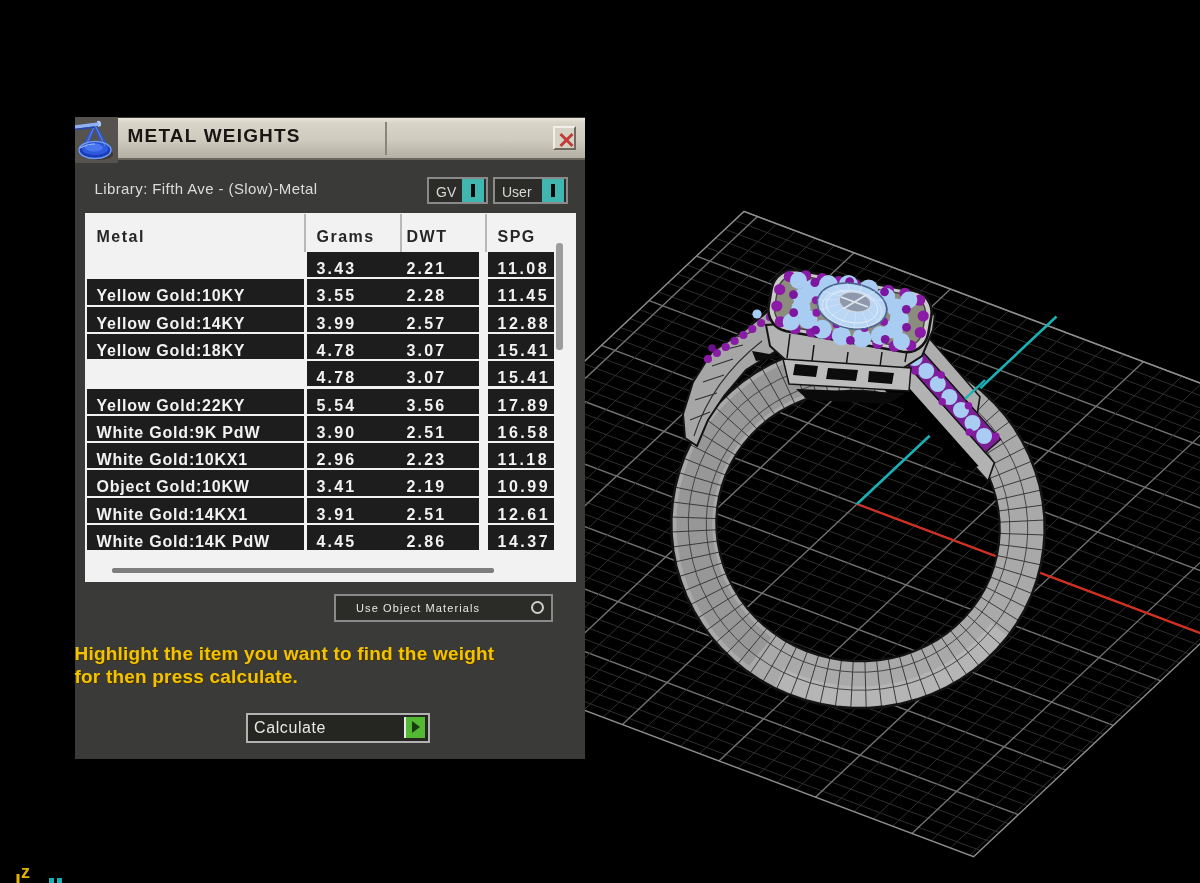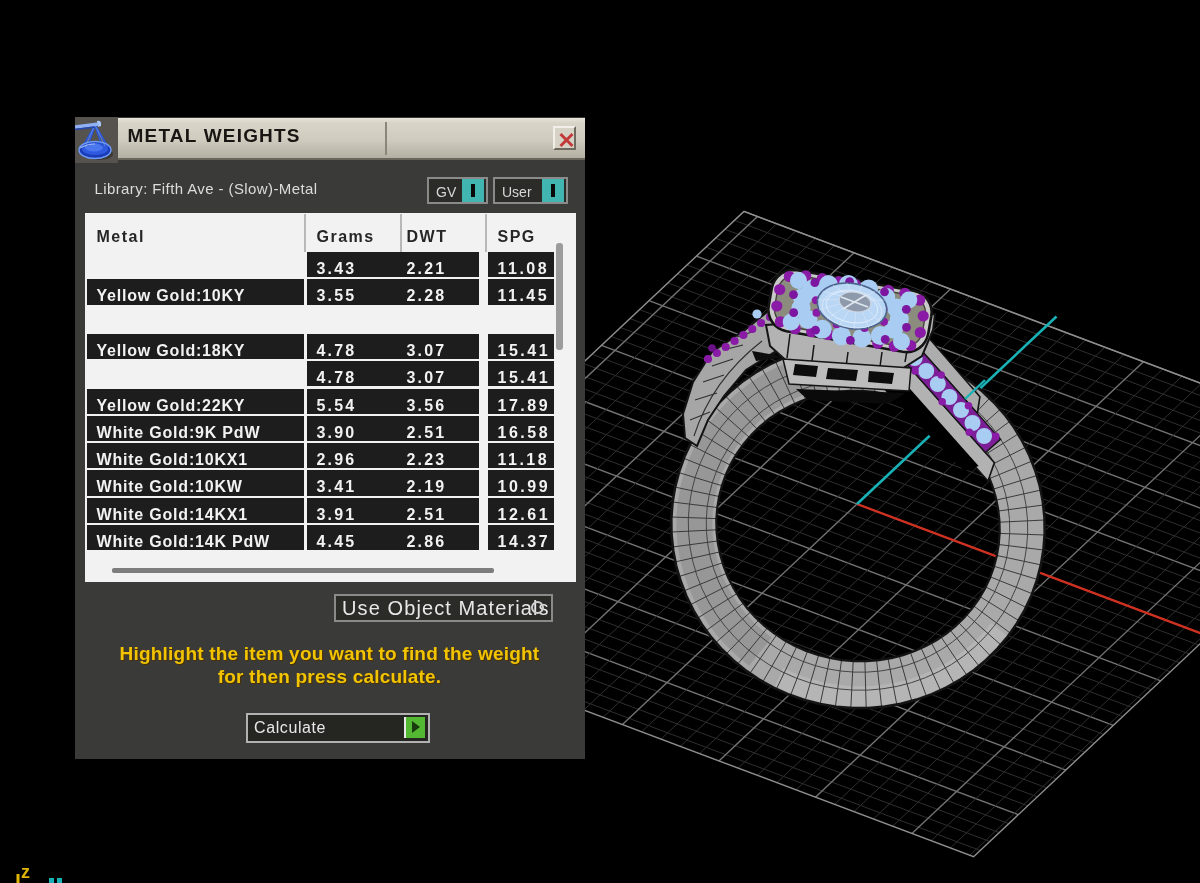--- a/index.html
+++ b/index.html
@@ -22,23 +22,23 @@
 .c{position:absolute;font-size:16px;letter-spacing:0.8px;padding-left:10px;white-space:nowrap;overflow:hidden}
 .c1{left:2px;width:217px}
 .c2{left:222px;width:93px;letter-spacing:2.2px}
 .c3{left:312px;width:82px;letter-spacing:2.2px}
 .c4{left:403px;width:66px;letter-spacing:2.5px}
 .trow{position:absolute;left:0;width:469px;height:27.3px}
 .trow .c{background:#1d1d1d;color:#f2f2f2;font-weight:bold;height:25.3px;line-height:33px}
 .hsep{position:absolute;top:1px;width:2px;height:38px;background:#b8b8b8}
 .vsb{position:absolute;left:471.5px;top:30px;width:7px;height:107px;background:#9c9c9c;border-radius:3px}
 .hsb{position:absolute;left:27.5px;top:355.5px;width:382px;height:5px;background:#7d7d7d;border-radius:2px}
-.combo{position:absolute;left:259.5px;top:476.5px;width:219px;height:28px;border:2px solid #8a8a8a;background:#2b2b28;color:#e8e8e8;font-size:20px;letter-spacing:1.1px;line-height:24px;padding-left:6px}
+.combo{position:absolute;left:259.5px;top:476.5px;width:219px;height:28px;border:2px solid #8a8a8a;background:#2b2b28;color:#e8e8e8;font-size:11px;letter-spacing:1.1px;line-height:24px;padding-left:20px}
 .ccirc{position:absolute;right:7px;top:5px;width:13px;height:13px;border:2px solid #cfcfcf;border-radius:50%}
-.msg{position:absolute;left:0;top:526px;width:510px;text-align:center;color:#f2c400;font-weight:bold;font-size:19px;letter-spacing:0.2px;line-height:22.5px;text-shadow:1px 1px 0 #4a3000}
+.msg{position:absolute;left:0;top:526px;width:510px;color:#f2c400;font-weight:bold;font-size:19px;letter-spacing:0.2px;line-height:22.5px;text-shadow:1px 1px 0 #4a3000}
 .calc{position:absolute;left:171.5px;top:595.5px;width:184px;height:30px;border:2px solid #b2b2b2;background:#252522}
 .ctxt{position:absolute;left:6px;top:4px;font-size:16px;letter-spacing:0.6px;color:#e8e8e8}
 .cgrn{position:absolute;right:3px;top:2.5px;width:21px;height:21px;background:#53b832;border-left:2px solid #e8e8e8}
 .ctri{position:absolute;left:6px;top:4px;width:0;height:0;border-left:8px solid #1a3a10;border-top:6px solid transparent;border-bottom:6px solid transparent}
 </style></head>
 <body>
 <svg width="1200" height="883" viewBox="0 0 1200 883" style="position:absolute;left:0;top:0">
 <rect width="1200" height="883" fill="#000000"></rect>
 <line x1="744.0" y1="211.4" x2="1398.3" y2="457.5" stroke="#737373" stroke-width="1.4"></line>
 <line x1="734.5" y1="220.3" x2="1388.8" y2="466.5" stroke="#2f2f2f" stroke-width="1"></line>
@@ -383,20 +383,26 @@
         <div class="c c2">3.43</div>
         <div class="c c3">2.21</div>
         <div class="c c4">11.08</div>
       </div>
 <div class="trow" style="top:66.8px">
 <div class="c c1">Yellow Gold:10KY</div>
         <div class="c c2">3.55</div>
         <div class="c c3">2.28</div>
         <div class="c c4">11.45</div>
       </div>
+<div class="trow" style="top:94.1px">
+<div class="c c1">Yellow Gold:14KY</div>
+        <div class="c c2">3.99</div>
+        <div class="c c3">2.57</div>
+        <div class="c c4">12.88</div>
+      </div>
 <div class="trow" style="top:121.4px">
 <div class="c c1">Yellow Gold:18KY</div>
         <div class="c c2">4.78</div>
         <div class="c c3">3.07</div>
         <div class="c c4">15.41</div>
       </div>
 <div class="trow" style="top:148.7px">
         <div class="c c2">4.78</div>
         <div class="c c3">3.07</div>
         <div class="c c4">15.41</div>
@@ -413,21 +419,21 @@
         <div class="c c3">2.51</div>
         <div class="c c4">16.58</div>
       </div>
 <div class="trow" style="top:230.6px">
 <div class="c c1">White Gold:10KX1</div>
         <div class="c c2">2.96</div>
         <div class="c c3">2.23</div>
         <div class="c c4">11.18</div>
       </div>
 <div class="trow" style="top:257.9px">
-<div class="c c1">White Gold:10KW</div>
+<div class="c c1">Object Gold:10KW</div>
         <div class="c c2">3.41</div>
         <div class="c c3">2.19</div>
         <div class="c c4">10.99</div>
       </div>
 <div class="trow" style="top:285.2px">
 <div class="c c1">White Gold:14KX1</div>
         <div class="c c2">3.91</div>
         <div class="c c3">2.51</div>
         <div class="c c4">12.61</div>
       </div>

